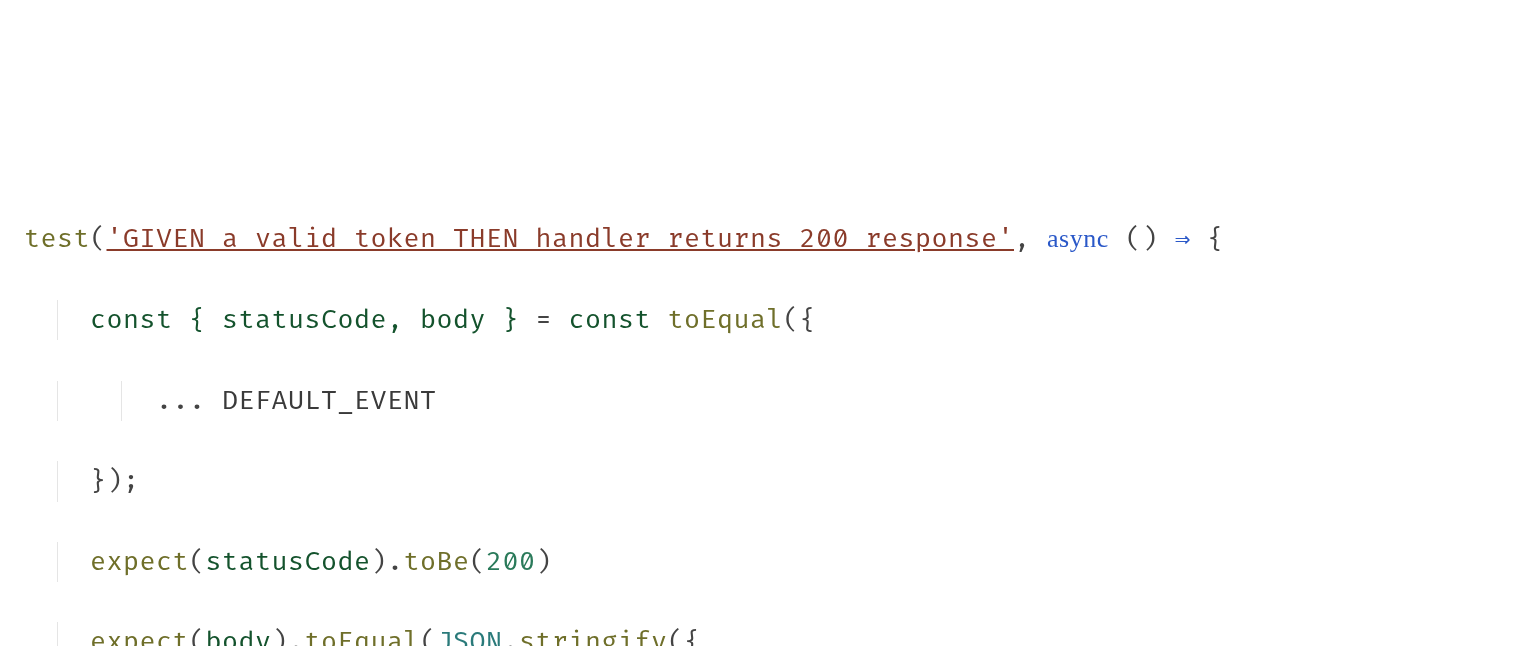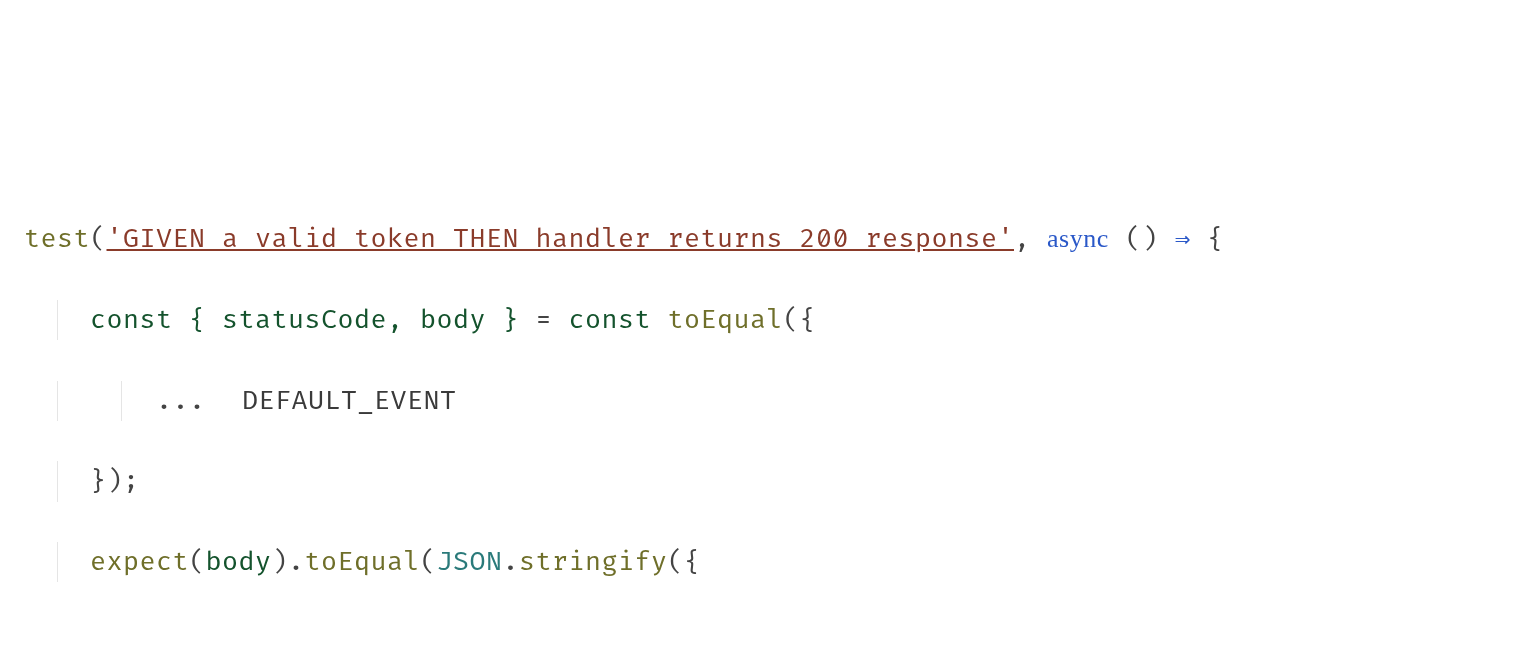--- a/index.html
+++ b/index.html
@@ -23,33 +23,34 @@
     opacity: 0.55;
   }
   .tok-fn      { color: #6f6f2a; text-align: right; }           
   .tok-str     { color: #8a3b2a; text-decoration: underline; }           
   .tok-kw      { color: #14532d; }           
   .tok-kw-blue { color: #2a58c8; font-family: Liberation Serif, serif; }           
   .tok-arrow   { color: #2a58c8; }
   .tok-punct   { color: #444; }
   .tok-var     { color: #14532d; }
   .tok-class   { color: #2a7a7a; }           
-  .tok-const   { color: #3a3a3a; margin-left: 20px; }           
+  .tok-const   { color: #3a3a3a; }           
   .tok-num     { color: #2a7a5a; }           
 </style>
 </head>
 <body>
 
 
 
 <div>
 <span class="line"><span class="tok-fn">test</span><span class="tok-punct">(</span><span class="tok-str">'GIVEN a valid token THEN handler returns 200 response'</span><span class="tok-punct">, </span><span class="tok-kw-blue">async</span><span> </span><span class="tok-punct">()</span><span> </span><span class="tok-arrow">⇒</span><span> </span><span class="tok-punct">{</span></span>
 <span class="line"><span class="guide" style="left:33px"></span><span>    </span><span class="tok-kw">const</span><span> </span><span class="tok-var">{ statusCode, body }</span><span class="tok-punct"> = </span><span class="tok-kw">const</span><span> </span><span class="tok-fn">toEqual</span><span class="tok-punct">({</span></span>
 <span class="line"><span class="guide" style="left:33px"></span><span class="guide" style="left:97px"></span><span>        </span><span class="tok-punct">... </span><span class="tok-const">DEFAULT_EVENT</span></span>
 <span class="line"><span class="guide" style="left:33px"></span><span>    </span><span class="tok-punct">});</span></span>
+<span class="line"><span class="guide" style="left:33px"></span><span>    </span><span class="tok-fn">expect</span><span class="tok-punct">(</span><span class="tok-var">statusCode</span><span class="tok-punct">).</span><span class="tok-fn">toBe</span><span class="tok-punct">(</span><span class="tok-num">200</span><span class="tok-punct">)</span></span>
 <span class="line"><span class="guide" style="left:33px"></span><span>    </span><span class="tok-fn">expect</span><span class="tok-punct">(</span><span class="tok-var">body</span><span class="tok-punct">).</span><span class="tok-fn">toEqual</span><span class="tok-punct">(</span><span class="tok-class">JSON</span><span class="tok-punct">.</span><span class="tok-fn">stringify</span><span class="tok-punct">({</span></span>
 
 
 
 
 
 
 
 
 </div>

